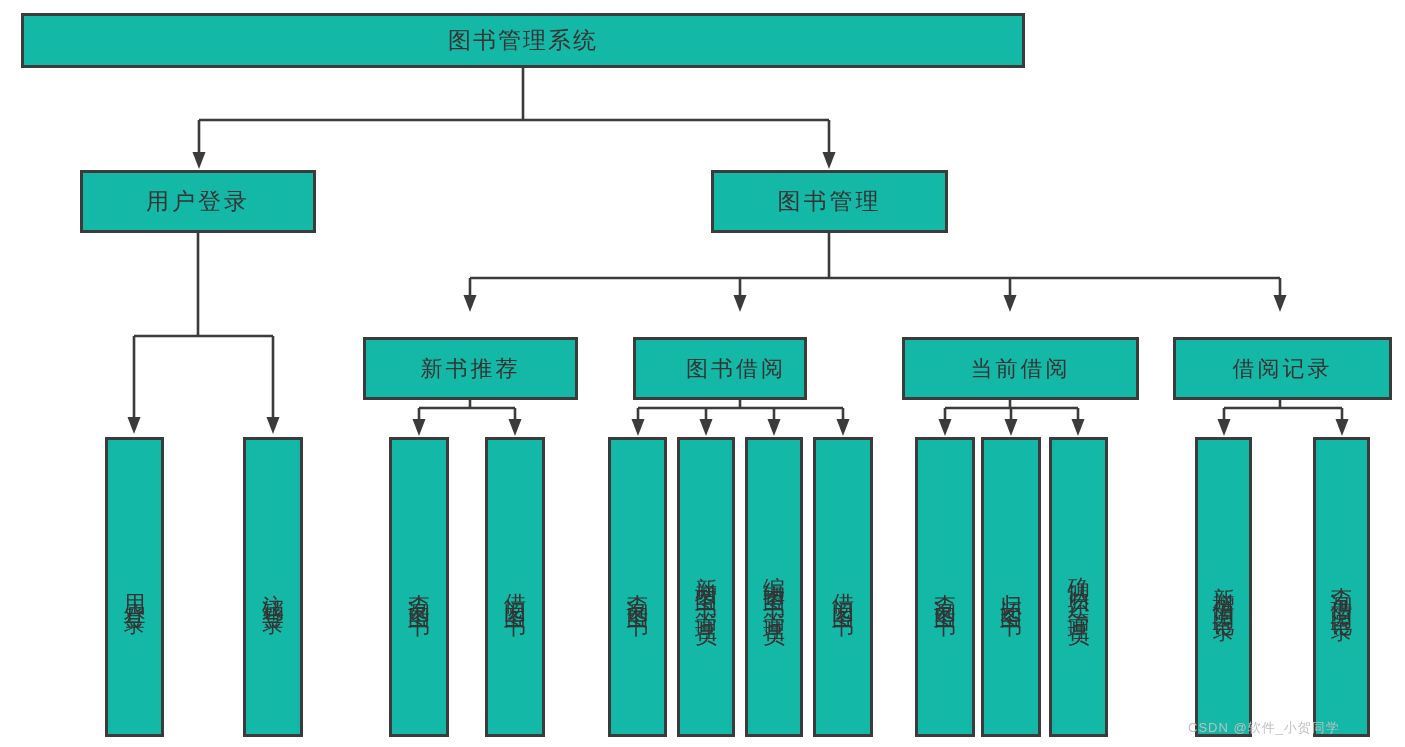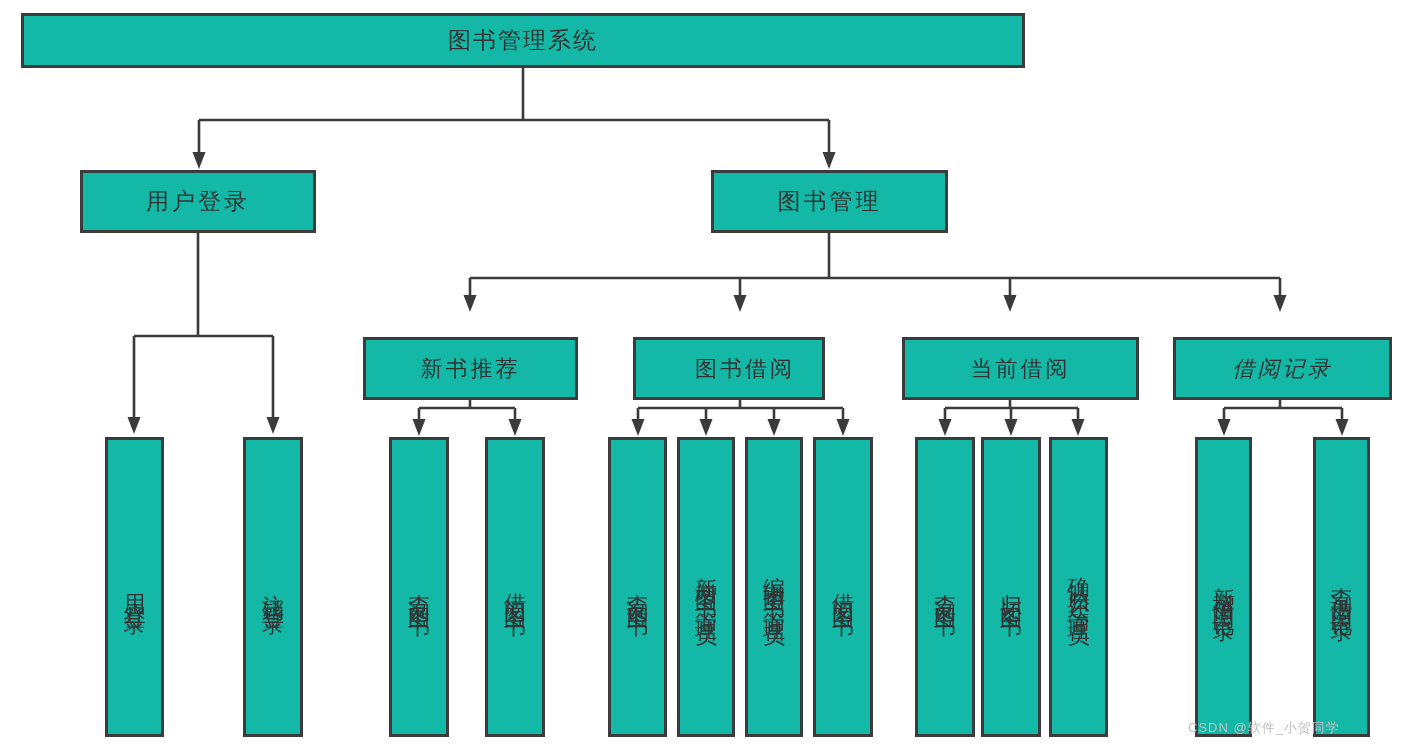--- a/index.html
+++ b/index.html
@@ -25,23 +25,23 @@
     justify-content: center;
     text-align: center;
     line-height: 1;
   }
   .root  { left: 21px;  top: 13px;  width: 1004px; height: 55px; font-size: 23px; letter-spacing: 2px; }
   .lvl2  { top: 170px; height: 63px; font-size: 23px; letter-spacing: 3px; }
   .l2a   { left: 80px;  width: 236px; }
   .l2b   { left: 711px; width: 237px; }
   .lvl3  { top: 313px; height: 63px; font-size: 22px; letter-spacing: 3px; margin-top: 24px; }
   .l3a   { left: 363px;  width: 215px; }
-  .l3b   { left: 633px;  width: 192px; padding-left: 32px; }
+  .l3b   { left: 633px;  width: 174px; padding-left: 32px; }
   .l3c   { left: 902px;  width: 237px; }
-  .l3d   { left: 1173px; width: 219px; font-style: italic; }
+  .l3d   { left: 1173px; width: 219px; }
   .leaf {
     top: 437px; height: 300px;
     writing-mode: vertical-rl;
     text-orientation: mixed;
     font-size: 22px;
     letter-spacing: 7px;
     line-height: 1;
     padding-top: 6px;
   }
   .f0  { left: 105px;  width: 59px; }

